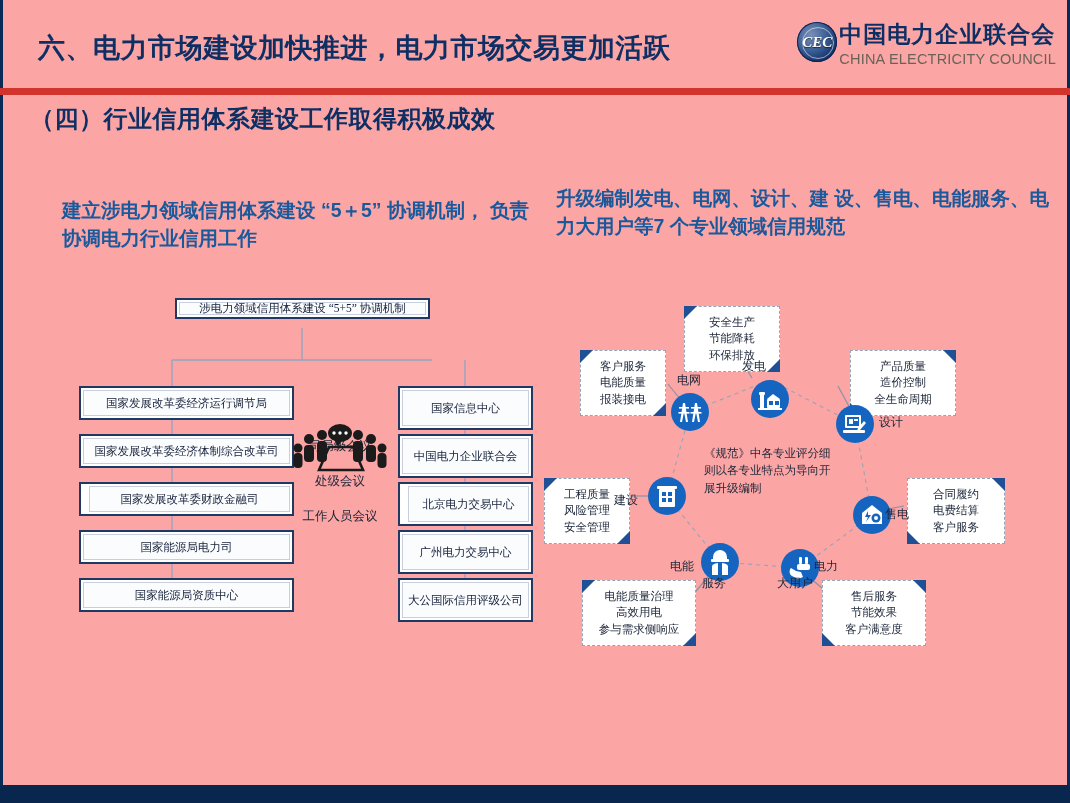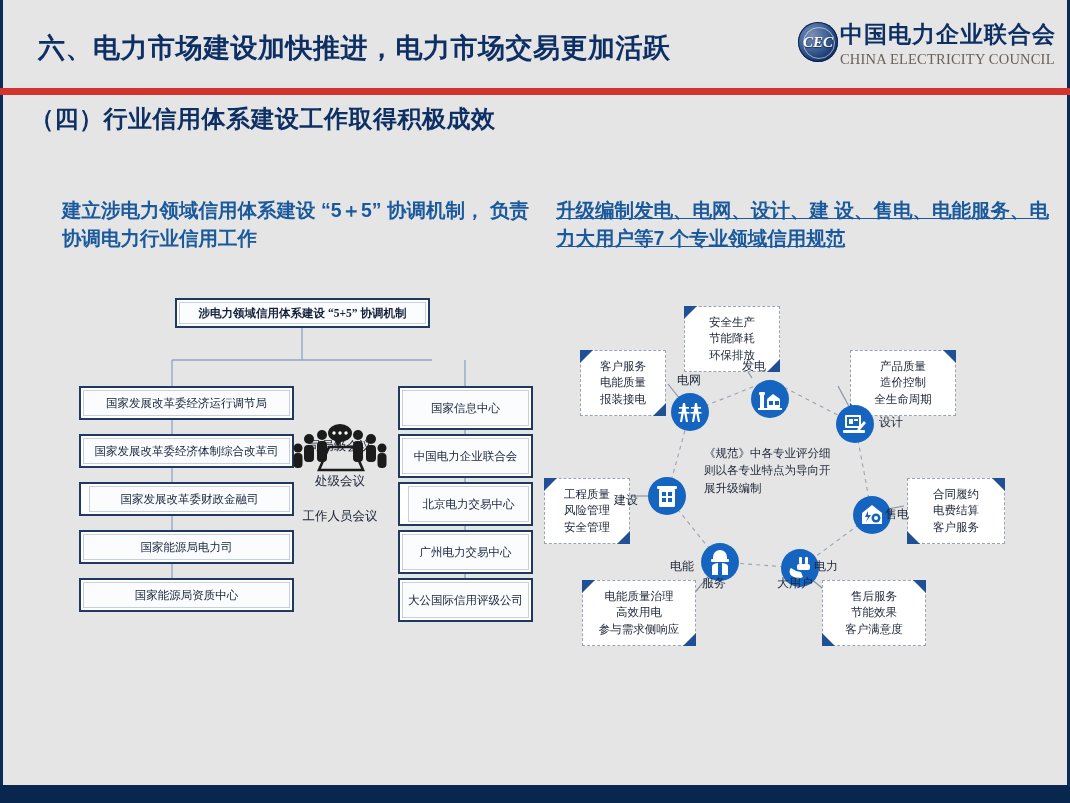--- a/index.html
+++ b/index.html
@@ -5,21 +5,21 @@
   * { box-sizing: border-box; margin: 0; padding: 0; }
   html, body {
     width: 1070px; height: 803px;
     background: #ffffff;
     font-family: "Liberation Sans", "DejaVu Sans", sans-serif;
     overflow: hidden;
   }
   .slide {
     position: relative;
     width: 1070px; height: 803px;
-    background: #e5e5e5;
+    background: #fca5a5;
   }
 
   
   .edge-left {
     position: absolute; left: 0; top: 0; width: 3px; height: 803px;
     background: #0b2b57;
   }
   .edge-right {
     position: absolute; right: 0; top: 0; width: 3px; height: 803px;
     background: #0b2b57;
@@ -60,21 +60,21 @@
     color: #ffffff; font-family: "Liberation Serif", serif;
     font-size: 15px; font-weight: bold; font-style: italic;
     text-shadow: 0 1px 1px rgba(0,0,0,.6);
   }
   .logo-text { display: flex; flex-direction: column; }
   .logo-cn {
     font-size: 23px; font-weight: bold; color: #0d2f63;
     letter-spacing: 1px; line-height: 1.12;
   }
   .logo-en {
-    font-family: Liberation Serif, serif;
+    font-family: Liberation Sans, sans-serif;
     font-size: 14.5px; color: #6a6257; letter-spacing: 0.2px;
     margin-top: 3px;
   }
   .red-rule {
     position: absolute; left: 0; top: 88px; width: 1070px; height: 7px;
     background: #d0342c;
   }
 
   
   .subtitle {
@@ -83,41 +83,41 @@
     letter-spacing: 0.5px;
   }
 
   
   .col-head {
     position: absolute;
     font-size: 19.5px; font-weight: bold; color: #19599c;
     line-height: 1.45;
   }
   .col-head.left  { left: 62px;  top: 196px; width: 470px; }
-  .col-head.right { left: 556px; top: 196px; width: 500px; text-decoration: underline; }
+  .col-head.right { left: 556px; top: 184px; width: 500px; }
 
   
   .org { position: absolute; left: 60px; top: 298px; width: 470px; height: 340px; }
   .org svg { position: absolute; left: 0; top: 0; }
 
   .obox {
     position: absolute;
     border: 2px solid #1f3864;
     background: #ffffff;
     padding: 2px;
   }
   .obox > span {
     display: flex; align-items: center; justify-content: center;
     width: 100%; height: 100%;
     border: 1px solid #c7cede;
     background: #fbfcfe;
     font-family: "Liberation Serif", "DejaVu Serif", serif;
     font-size: 11.5px; color: #15203a; white-space: nowrap;
   }
-  .obox.top { left: 115px; top: 0px; width: 255px; height: 30px; font-weight: bold; }
+  .obox.top { left: 115px; top: 0px; width: 255px; height: 21px; }
   .obox.col-l { left: 5px;   width: 215px; height: 34px; margin-left: 14px; }
   .obox.col-r { left: 338px; width: 135px; height: 44px; }
   .r0 { top: 88px; } .r1 { top: 136px; } .r2 { top: 184px; padding-left: 8px; }
   .r3 { top: 232px; } .r4 { top: 280px; }
 
   
   .meet { position: absolute; left: 225px; top: 122px; width: 110px; text-align: center; }
   .meet-icon { width: 110px; height: 58px; }
   .meet-label {
     font-family: "Liberation Serif", "DejaVu Serif", serif;

